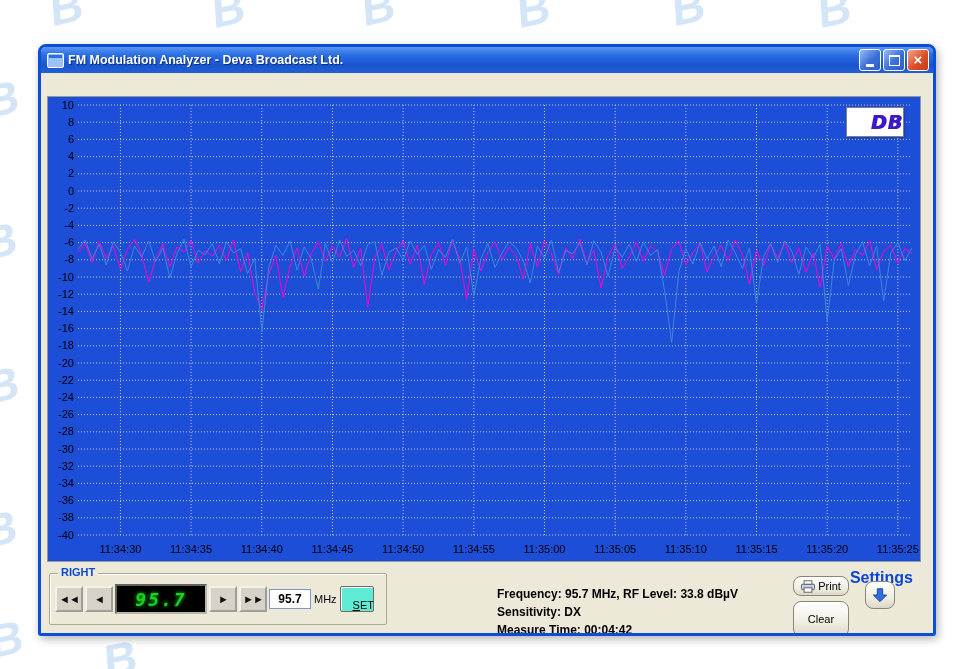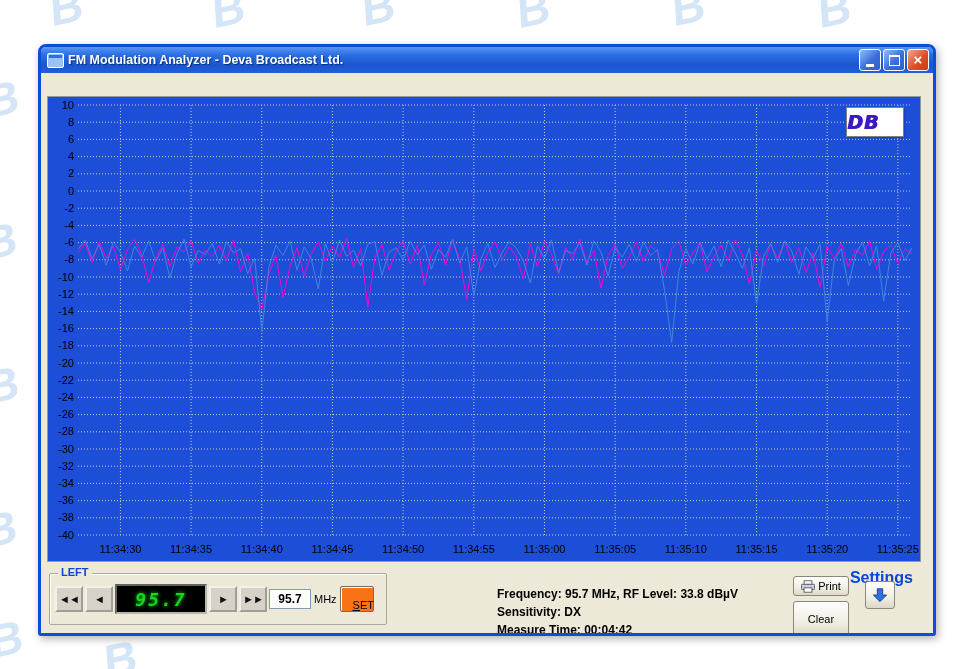--- a/index.html
+++ b/index.html
@@ -30,21 +30,21 @@
   
   .tabstrip{position:absolute;left:6px;top:2px;height:21px;display:flex;align-items:flex-end;z-index:2;}
   .tab{height:17px;line-height:17px;padding:0 8px;font-size:11px;color:#000;background:#ece9d8;
        border:1px solid #919b9c;border-bottom:none;border-radius:3px 3px 0 0;margin-right:1px;cursor:pointer;}
   .tab.active{height:21px;line-height:20px;background:#ffffff;position:relative;z-index:3;}
   
   .chart-panel{position:absolute;left:6px;top:23px;width:872px;height:464px;background:#1d4ed8;
                border:1px solid #919b9c;z-index:1;}
   #chart-svg{position:absolute;left:0;top:0;}
   .logo-box{position:absolute;top:10px;right:16px;width:56px;height:28px;border:1px solid #808080;
-            background:#fff;display:flex;align-items:center;justify-content:flex-start;
+            background:#fff;display:flex;align-items:center;justify-content:flex-end;
             box-shadow:1px 1px 2px rgba(0,0,0,.2);}
   .logo-text{font-family:"DejaVu Sans",sans-serif;font-size:19px;font-weight:bold;font-style:italic;
              color:#3c18c8;letter-spacing:1px;text-shadow:1px 0 0 #3c18c8;}
   
   .bottom{position:absolute;left:6px;top:496px;width:874px;height:58px;}
   .groupbox{position:absolute;left:2px;top:4px;width:336px;height:50px;border:1px solid #aaa795;
             border-radius:2px;box-shadow:inset 1px 1px 0 #fff;}
   .groupbox-legend{position:absolute;top:-8px;left:8px;background:#ece9d8;padding:0 3px;
                    font-size:11px;font-weight:bold;color:#0a46d8;}
   .tuner{position:absolute;left:5px;top:10px;display:flex;align-items:center;gap:2px;}
@@ -52,32 +52,32 @@
              display:flex;align-items:center;justify-content:center;padding:0;cursor:pointer;
              font-family:"Liberation Sans",sans-serif;}
   .tuner-btn span{font-size:11px;color:#111;letter-spacing:-1px;}
   .seg-display{width:88px;height:26px;background:#000;border:2px inset #b9b5aa;
                display:flex;align-items:center;justify-content:center;}
   .seg-display span{font-family:"DejaVu Sans Mono",monospace;font-size:18px;font-weight:bold;
                     font-style:italic;color:#17d41f;letter-spacing:2px;text-shadow:0 0 4px #0c0;}
   .freq-input{width:40px;height:18px;border:1px solid #7f9db9;background:#fff;font-size:12px;
               font-weight:bold;text-align:center;padding:0;font-family:"Liberation Sans",sans-serif;}
   .mhz-label{font-size:11px;margin:0 1px;}
-  .set-btn{width:34px;height:20px;background:#f97316;border:1px solid #716f64;border-radius:2px;
+  .set-btn{width:34px;height:20px;background:#5eead4;border:1px solid #716f64;border-radius:2px;
            box-shadow:inset 1px 1px 0 #fff;font-size:11px;padding:12px;cursor:pointer;
            font-family:"Liberation Sans",sans-serif;}
   .set-btn span{display:block;}
   .set-btn span::first-letter{text-decoration:underline;}
   .ready{position:absolute;left:348px;top:10px;width:78px;height:38px;background:#00e400;
          border:1px solid #16b216;display:flex;align-items:center;justify-content:center;}
   .ready span{font-size:13px;font-weight:bold;color:#005c00;letter-spacing:1px;}
   .status{position:absolute;left:450px;top:16px;font-size:12px;font-weight:bold;color:#000;line-height:18px;}
   .settings-label{position:absolute;right:8px;top:0;color:#0a46d8;font-weight:bold;font-size:16px;}
   .xp-btn{background:linear-gradient(#fefefe,#f0eee2 60%,#dcd8c8);border:1px solid #8a8774;
-          border-radius:3px;font-size:11px;display:flex;align-items:center;justify-content:center;
+          border-radius:8px;font-size:11px;display:flex;align-items:center;justify-content:center;
           gap:3px;cursor:pointer;font-family:"Liberation Sans",sans-serif;padding:0;}
   .print-btn{position:absolute;left:746px;top:7px;width:56px;height:20px;}
   .clear-btn{position:absolute;left:746px;top:32px;width:56px;height:36px;}
   .arrow-btn{position:absolute;left:818px;top:12px;width:30px;height:28px;}
 </style>
 </head>
 <body>
 
 <div class="page">
   <div id="watermarks">
@@ -193,21 +193,21 @@
             <polyline points="30.0,155.9 37.1,146.5 44.1,165.4 51.2,144.7 58.3,161.1 65.3,149.0 72.4,172.3 79.5,152.5 86.5,142.2 93.6,157.6 100.7,185.2 107.7,161.9 114.8,147.3 121.9,169.7 128.9,149.9 136.0,155.1 143.1,143.9 150.2,166.2 157.2,153.3 164.3,159.4 171.4,148.2 178.4,163.7 185.5,143.0 192.6,174.8 199.6,155.9 206.7,195.5 213.8,212.7 220.8,176.6 227.9,158.5 235.0,200.6 242.0,168.8 249.1,150.8 256.2,179.1 263.2,156.8 270.3,144.7 277.4,164.5 284.4,149.0 291.5,160.2 298.6,141.3 305.6,170.5 312.7,151.6 319.8,210.1 326.8,161.1 333.9,147.3 341.0,173.1 348.1,154.2 355.1,143.9 362.2,167.1 369.3,148.2 376.3,187.7 383.4,157.6 390.5,145.6 397.5,168.0 404.6,143.0 411.7,161.9 418.7,202.4 425.8,152.5 432.9,174.0 439.9,155.1 447.0,144.7 454.1,162.8 461.1,149.9 468.2,159.4 475.3,181.7 482.3,146.5 489.4,169.7 496.5,143.9 503.5,156.8 510.6,177.4 517.7,150.8 524.7,161.9 531.8,142.2 538.9,166.2 545.9,153.3 553.0,191.2 560.1,158.5 567.2,147.3 574.2,171.4 581.3,160.2 588.4,144.7 595.4,164.5 602.5,149.0 609.6,155.1 616.6,178.3 623.7,151.6 630.8,143.9 637.8,168.0 644.9,155.9 652.0,145.6 659.0,174.8 666.1,159.4 673.2,148.2 680.2,163.7 687.3,143.0 694.4,157.6 701.4,186.9 708.5,153.3 715.6,168.8 722.6,147.3 729.7,161.1 736.8,144.7 743.8,165.4 750.9,150.8 758.0,175.7 765.1,155.9 772.1,190.3 779.2,149.0 786.3,161.9 793.3,146.5 800.4,169.7 807.5,152.5 814.5,158.5 821.6,143.9 828.7,172.3 835.7,154.2 842.8,148.2 849.9,166.2 856.9,151.6 864.0,156.8" fill="none" stroke="#ff00cc" stroke-width="1"></polyline>
             <polyline points="30.0,152.5 37.1,143.0 44.1,161.9 51.2,147.3 58.3,168.0 65.3,144.7 72.4,155.1 79.5,174.0 86.5,149.0 93.6,160.2 100.7,143.9 107.7,164.5 114.8,150.8 121.9,180.9 128.9,156.8 136.0,142.2 143.1,169.7 150.2,153.3 157.2,157.6 164.3,146.5 171.4,167.1 178.4,144.7 185.5,155.9 192.6,151.6 199.6,176.6 206.7,161.1 213.8,235.0 220.8,170.5 227.9,148.2 235.0,158.5 242.0,143.9 249.1,173.1 256.2,149.9 263.2,161.9 270.3,192.0 277.4,146.5 284.4,165.4 291.5,143.0 298.6,159.4 305.6,153.3 312.7,168.8 319.8,147.3 326.8,144.7 333.9,178.3 341.0,155.1 348.1,150.8 355.1,162.8 362.2,143.9 369.3,157.6 376.3,148.2 383.4,172.3 390.5,152.5 397.5,160.2 404.6,142.2 411.7,166.2 418.7,149.9 425.8,198.9 432.9,161.9 439.9,146.5 447.0,170.5 454.1,155.9 461.1,144.7 468.2,150.8 475.3,163.7 482.3,186.0 489.4,149.0 496.5,161.1 503.5,143.0 510.6,175.7 517.7,153.3 524.7,156.8 531.8,145.6 538.9,168.0 545.9,143.9 553.0,155.1 560.1,179.1 567.2,149.9 574.2,160.2 581.3,147.3 588.4,164.5 595.4,144.7 602.5,158.5 609.6,152.5 616.6,193.8 623.7,245.4 630.8,174.8 637.8,151.6 644.9,167.1 652.0,145.6 659.0,161.9 666.1,149.0 673.2,169.7 680.2,143.0 687.3,155.9 694.4,171.4 701.4,150.8 708.5,206.7 715.6,159.4 722.6,146.5 729.7,165.4 736.8,143.9 743.8,154.2 750.9,177.4 758.0,149.9 765.1,161.1 772.1,147.3 779.2,224.7 786.3,162.8 793.3,151.6 800.4,188.6 807.5,157.6 814.5,144.7 821.6,168.8 828.7,149.0 835.7,204.1 842.8,155.9 849.9,145.6 856.9,163.7 864.0,150.8" fill="none" stroke="#3f86d8" stroke-width="1"></polyline>
           </svg>
         <div class="logo-box">
           <span class="logo-text">DB</span>
         </div>
       </div>
 
       <div class="bottom">
         <div class="groupbox">
-          <span class="groupbox-legend">LEFT</span>
+          <span class="groupbox-legend">RIGHT</span>
           <div class="tuner">
             <button class="tuner-btn">
                 <span>◄◄</span>
               </button>
             <button class="tuner-btn">
                 <span>◄</span>
               </button>
             <div class="seg-display">
                 <span>95.7</span>
               </div>

